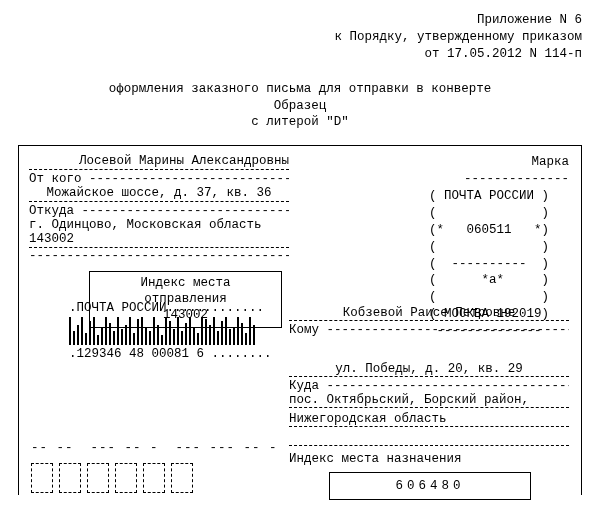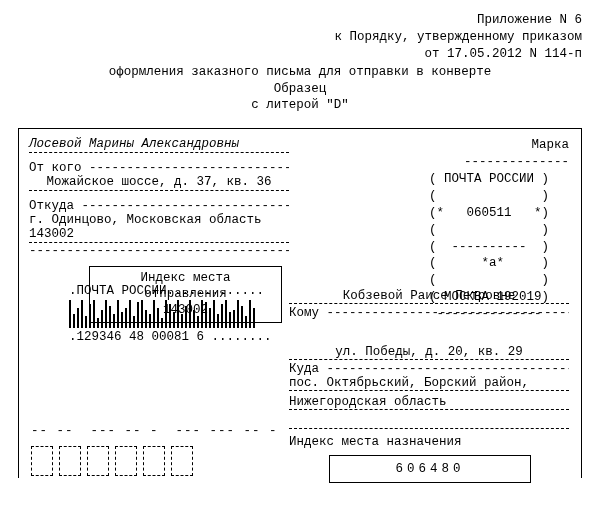--- a/index.html
+++ b/index.html
@@ -8,39 +8,39 @@
     margin: 0;
     padding: 12px 18px;
     width: 600px;
     box-sizing: border-box;
     color: #000;
     background: #fff;
   }
   .header-right {
     text-align: right;
     line-height: 1.35;
-    margin-bottom: 1px;
+    margin-bottom: 18px;
   }
   .title {
     text-align: center;
     line-height: 1.35;
     margin-bottom: 14px;
   }
   .envelope {
     border: 1px solid #000;
     border-bottom: none;
     padding: 8px 10px 6px 10px;
     position: relative;
     height: 350px;
     box-sizing: border-box;
   }
   .lbl { white-space:nowrap; }
   .dashfill { flex:1; overflow:hidden; white-space:nowrap; letter-spacing:0; }
   .sender-area { width: 260px; }
-  .sender-line { display:flex; align-items:center; margin-top:8px;}
+  .sender-line { display:flex; align-items:center; margin-top:2px;}
   .sender-val { border-bottom:1px dashed #000; padding-bottom:1px; margin-bottom:1px;}
   .idx-box {
     border:1px solid #000;
     width: 175px;
     text-align:center;
     padding:4px 8px;
     margin: 8px 0 0 60px;
     line-height:1.25;
   }
   .stamp-block {
@@ -93,21 +93,21 @@
 
 <div class="title">
   <div>оформления заказного письма для отправки в конверте</div>
   <div>Образец</div>
   <div>с литерой "D"</div>
 </div>
 
 <div class="envelope">
 
   <div class="sender-area">
-    <div style="text-align:left;font-style:italic;" class="sender-val">Лосевой Марины Александровны</div>
+    <div style="text-align:right;" class="sender-val">Лосевой Марины Александровны</div>
     <div class="sender-line">
       <span class="lbl">От кого</span>
       <span class="dashfill">&nbsp;----------------------------------</span>
     </div>
     <div style="text-align:center;" class="sender-val">Можайское шоссе, д. 37, кв. 36</div>
     <div class="sender-line">
       <span class="lbl">Откуда</span>
       <span class="dashfill">&nbsp;----------------------------------</span>
     </div>
     <div class="sender-val">г. Одинцово, Московская область 143002</div>

